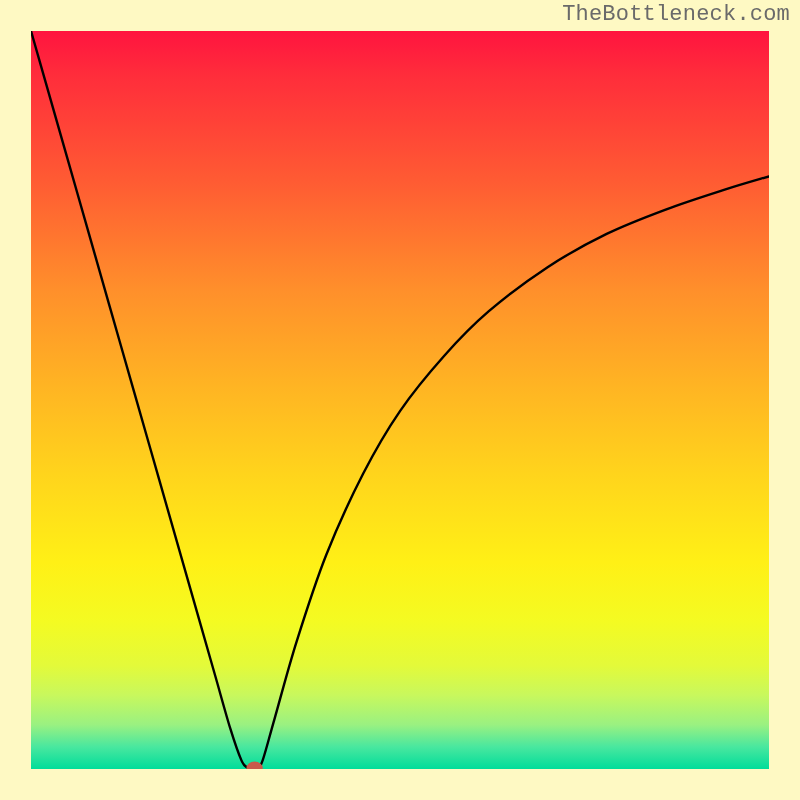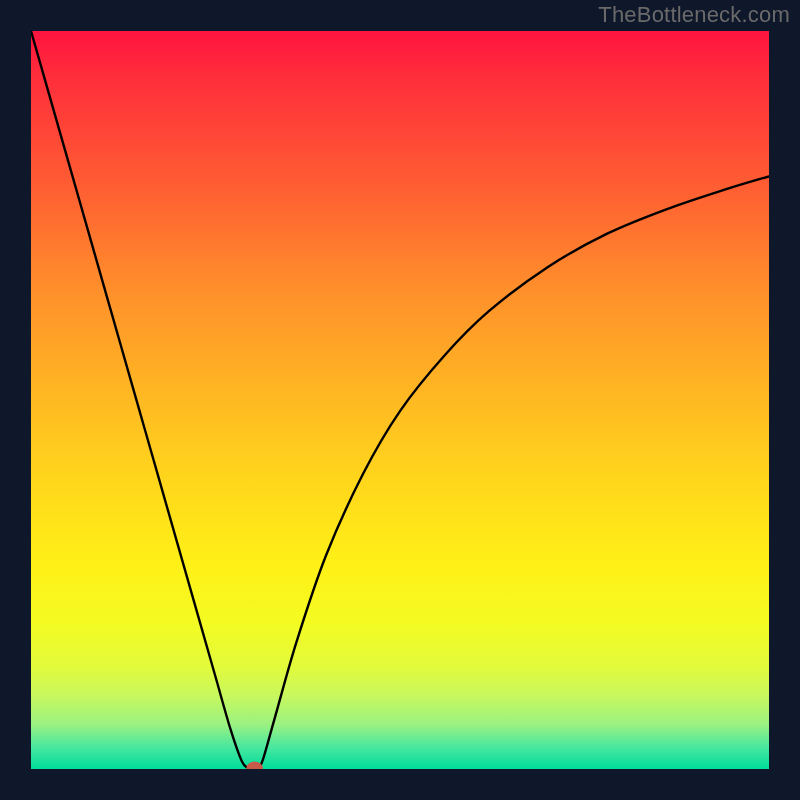--- a/index.html
+++ b/index.html
@@ -8,21 +8,22 @@
     width: 800px;
     height: 800px;
     background: #000;
     overflow: hidden;
     font-family: Arial, Helvetica, sans-serif;
   }
   .frame {
     position: relative;
     width: 800px;
     height: 800px;
-    background: #0f172a;
+    background: #fef9c3;
+    font-family: Liberation Mono, monospace;
   }
   .watermark {
     position: absolute;
     top: 2px;
     right: 10px;
     color: #6a6a6a;
     font-size: 22px;
     font-weight: 500;
     letter-spacing: 0.2px;
     z-index: 50;

